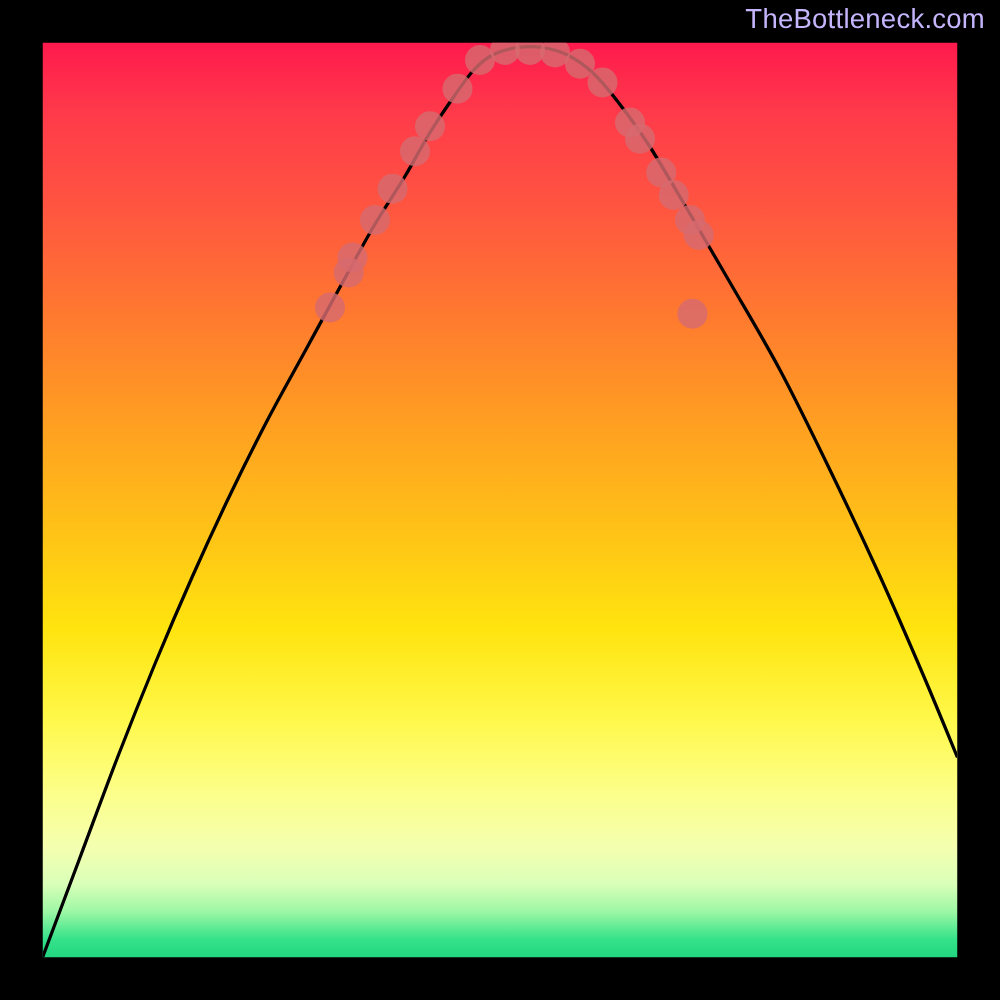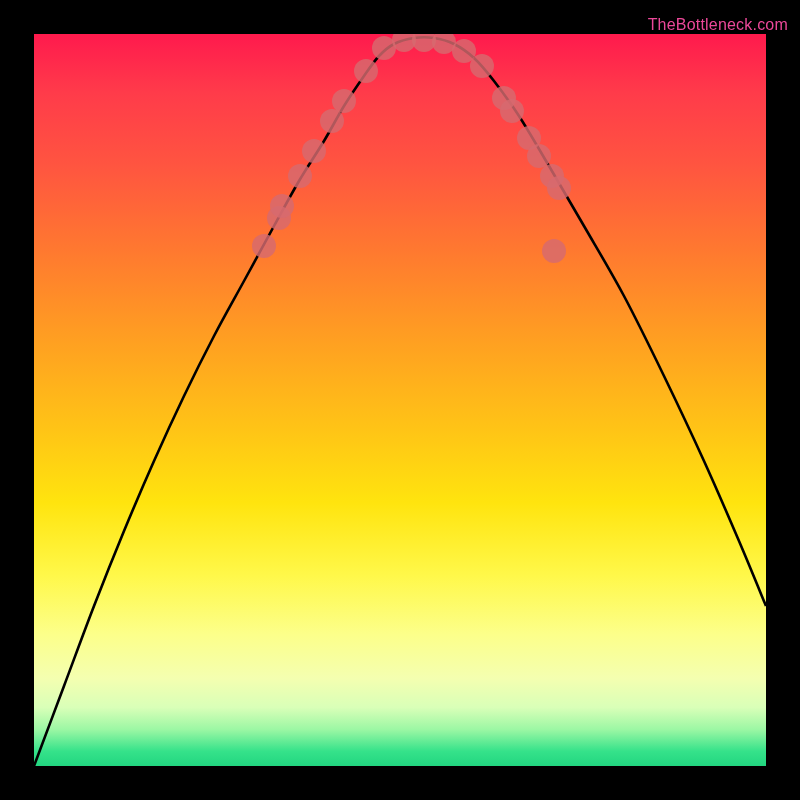--- a/index.html
+++ b/index.html
@@ -42,24 +42,24 @@
       #fcff8a 82%,
       #f4ffb0 88%,
       #d9ffb8 92%,
       #9cf7a4 95%,
       #35e28a 98%,
       #22d680 100%
     );
   }
   .watermark {
     position: absolute;
-    top: 16px;
+    top: 2px;
     right: 12px;
-    color: #ec4899;
-    font-size: 16px;
+    color: #c4b5fd;
+    font-size: 22px;
     letter-spacing: 0.2px;
     font-weight: 500;
   }
   svg.curve {
     position: absolute;
     inset: 0;
   }
 </style>
 </head>
 <body>

